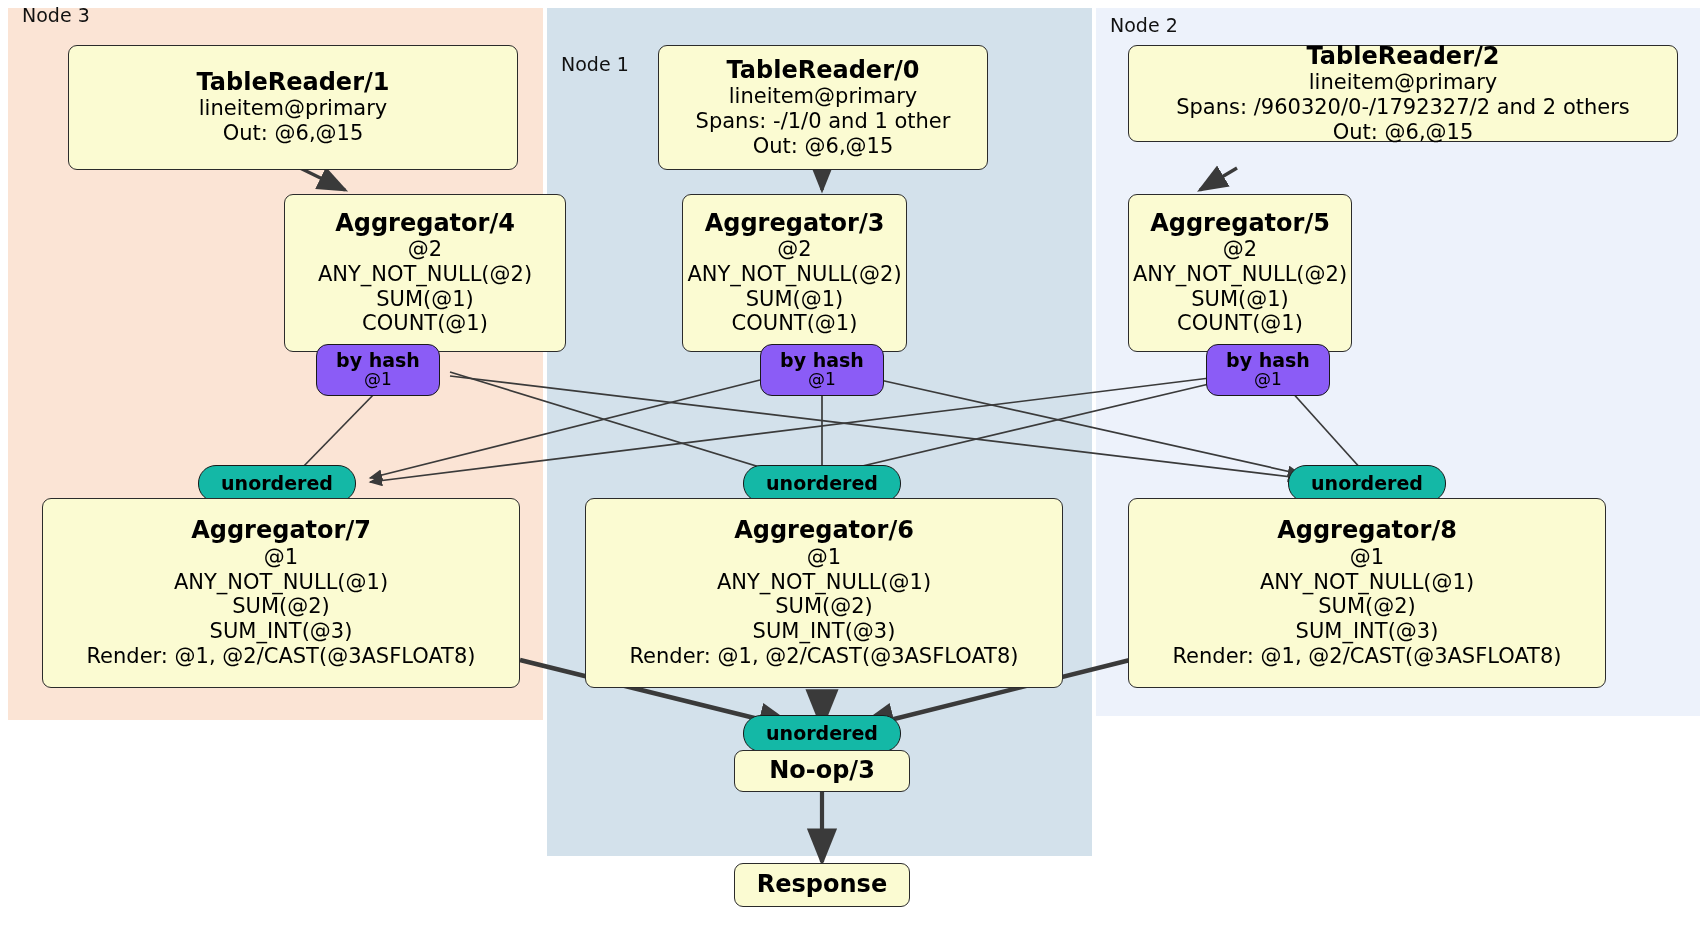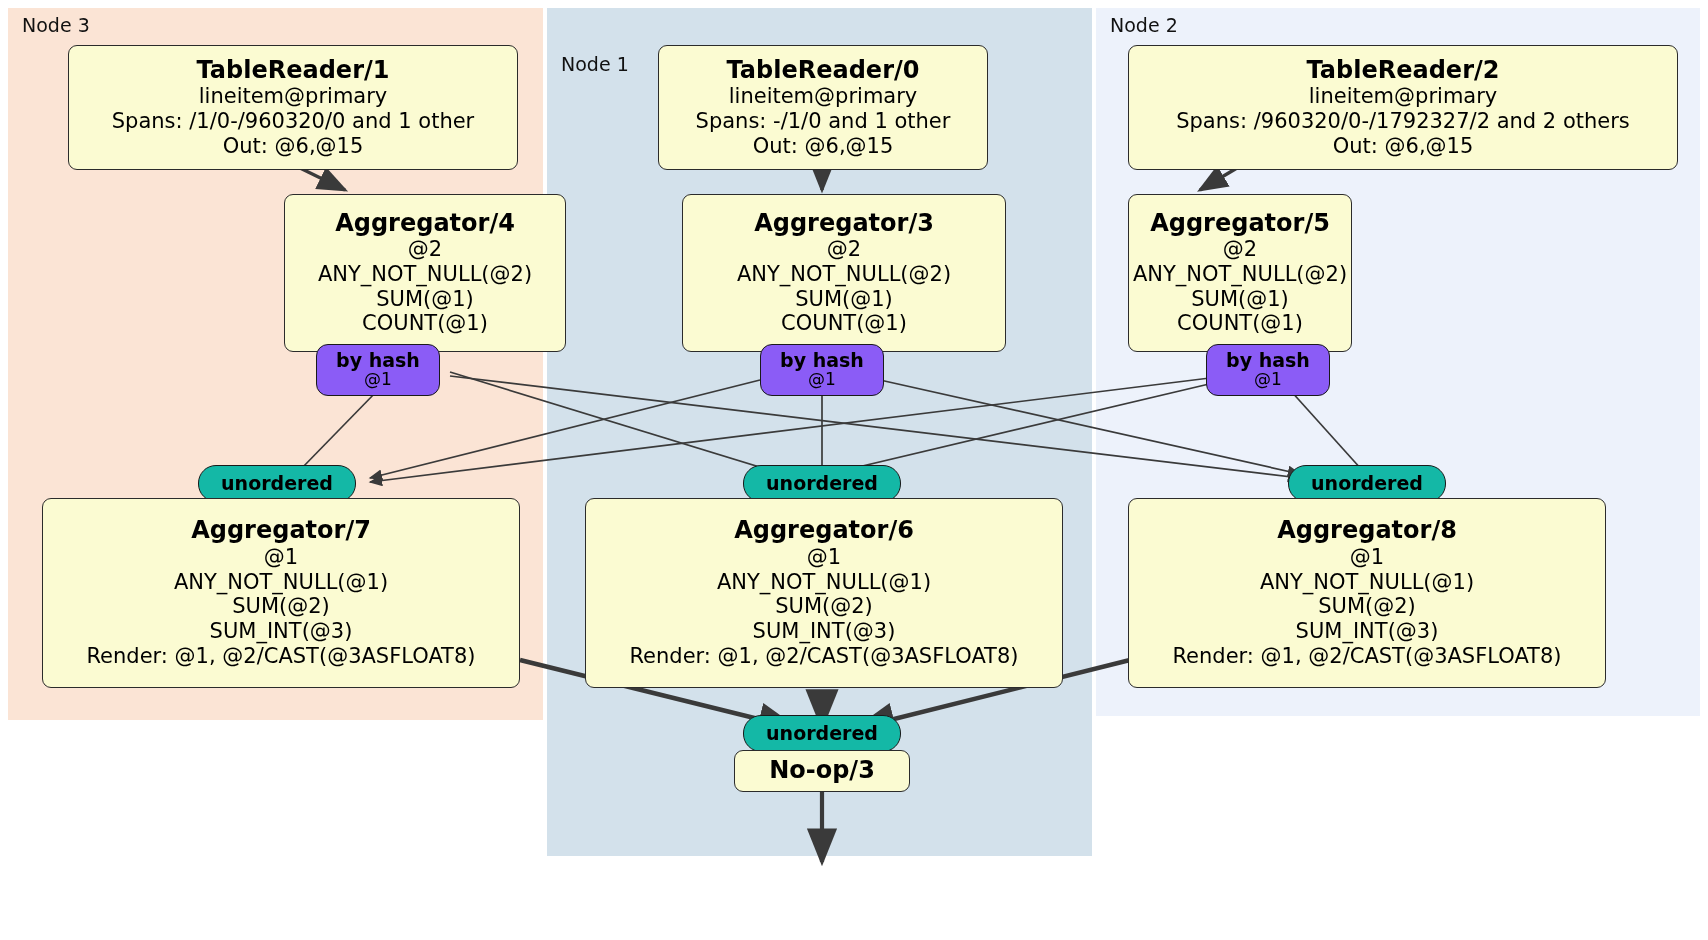--- a/index.html
+++ b/index.html
@@ -38,21 +38,21 @@
 </style>
 </head>
 <body>
 
 <div id="stage">
 
   <div class="node-panel" id="panel-node3"></div>
   <div class="node-panel" id="panel-node1"></div>
   <div class="node-panel" id="panel-node2"></div>
 
-  <div class="node-label" style="left:22px;top:14px;">Node 3</div>
+  <div class="node-label" style="left:22px;top:4px;">Node 3</div>
   <div class="node-label" style="left:561px;top:14px;margin-top:39px;">Node 1</div>
   <div class="node-label" style="left:1110px;top:14px;">Node 2</div>
 
   <svg id="wires" viewBox="0 0 1708 940">
     <defs>
       <marker id="ah" markerWidth="9" markerHeight="9" refX="7.2" refY="3.4" orient="auto" markerUnits="strokeWidth">
         <path d="M0,0 L8,3.4 L0,6.8 z" fill="#3a3a3a"></path>
       </marker>
       <marker id="ahs" markerWidth="11" markerHeight="11" refX="8" refY="3.6" orient="auto" markerUnits="strokeWidth">
         <path d="M0,0 L9,3.6 L0,7.2 z" fill="#3a3a3a"></path>
@@ -78,47 +78,46 @@
     <path d="M 520,660 L 795,728" stroke="#3a3a3a" stroke-width="4.6" fill="none" marker-end="url(#ahs)"></path>
     <path d="M 822,690 L 822,726" stroke="#3a3a3a" stroke-width="4.6" fill="none" marker-end="url(#ahs)"></path>
     <path d="M 1130,660 L 858,728" stroke="#3a3a3a" stroke-width="4.6" fill="none" marker-end="url(#ahs)"></path>
 
     <path d="M 822,790 L 822,862" stroke="#3a3a3a" stroke-width="4.2" fill="none" marker-end="url(#ahs)"></path>
   </svg>
 
   <div class="proc" style="left:68px;top:45px;width:450px;height:125px;">
     <div class="ttl">TableReader/1</div>
     <div class="ln">lineitem@primary</div>
-    <div class="ln">Spans: /1/0-/960320/0 and 1 other</div>
     <div class="ln">Out: @6,@15</div>
   </div>
 
   <div class="proc" style="left:658px;top:45px;width:330px;height:125px;">
     <div class="ttl">TableReader/0</div>
     <div class="ln">lineitem@primary</div>
     <div class="ln">Spans: -/1/0 and 1 other</div>
     <div class="ln">Out: @6,@15</div>
   </div>
 
-  <div class="proc" style="left:1128px;top:45px;width:550px;height:125px;">
+  <div class="proc" style="left:1128px;top:45px;width:550px;height:97px;">
     <div class="ttl">TableReader/2</div>
     <div class="ln">lineitem@primary</div>
     <div class="ln">Spans: /960320/0-/1792327/2 and 2 others</div>
     <div class="ln">Out: @6,@15</div>
   </div>
 
   <div class="proc" style="left:236px;top:194px;width:282px;height:158px;margin-left:48px;">
     <div class="ttl">Aggregator/4</div>
     <div class="ln">@2</div>
     <div class="ln">ANY_NOT_NULL(@2)</div>
     <div class="ln">SUM(@1)</div>
     <div class="ln">COUNT(@1)</div>
   </div>
 
-  <div class="proc" style="left:682px;top:194px;width:324px;height:158px;">
+  <div class="proc" style="left:682px;top:194px;width:225px;height:158px;">
     <div class="ttl">Aggregator/3</div>
     <div class="ln">@2</div>
     <div class="ln">ANY_NOT_NULL(@2)</div>
     <div class="ln">SUM(@1)</div>
     <div class="ln">COUNT(@1)</div>
   </div>
 
   <div class="proc" style="left:1128px;top:194px;width:224px;height:158px;">
     <div class="ttl">Aggregator/5</div>
     <div class="ln">@2</div>
@@ -182,14 +181,17 @@
   </div>
 
   <div class="pill unord" style="left:743px;top:715px;width:158px;height:37px;">
     <div class="p1">unordered</div>
   </div>
 
   <div class="proc" style="left:734px;top:750px;width:176px;height:42px;">
     <div class="ttl">No-op/3</div>
   </div>
 
+  <div class="proc" style="left:734px;top:863px;width:176px;height:44px;">
+    <div class="ttl">Response</div>
+  </div>
 
 </div>
 
 </body></html>

